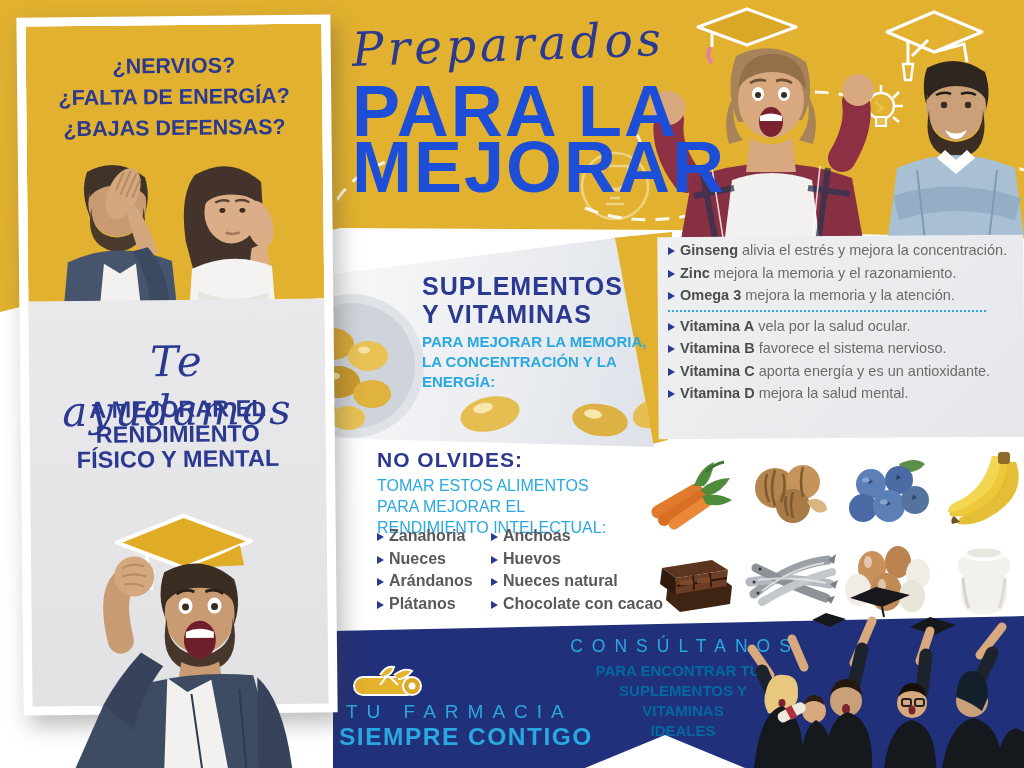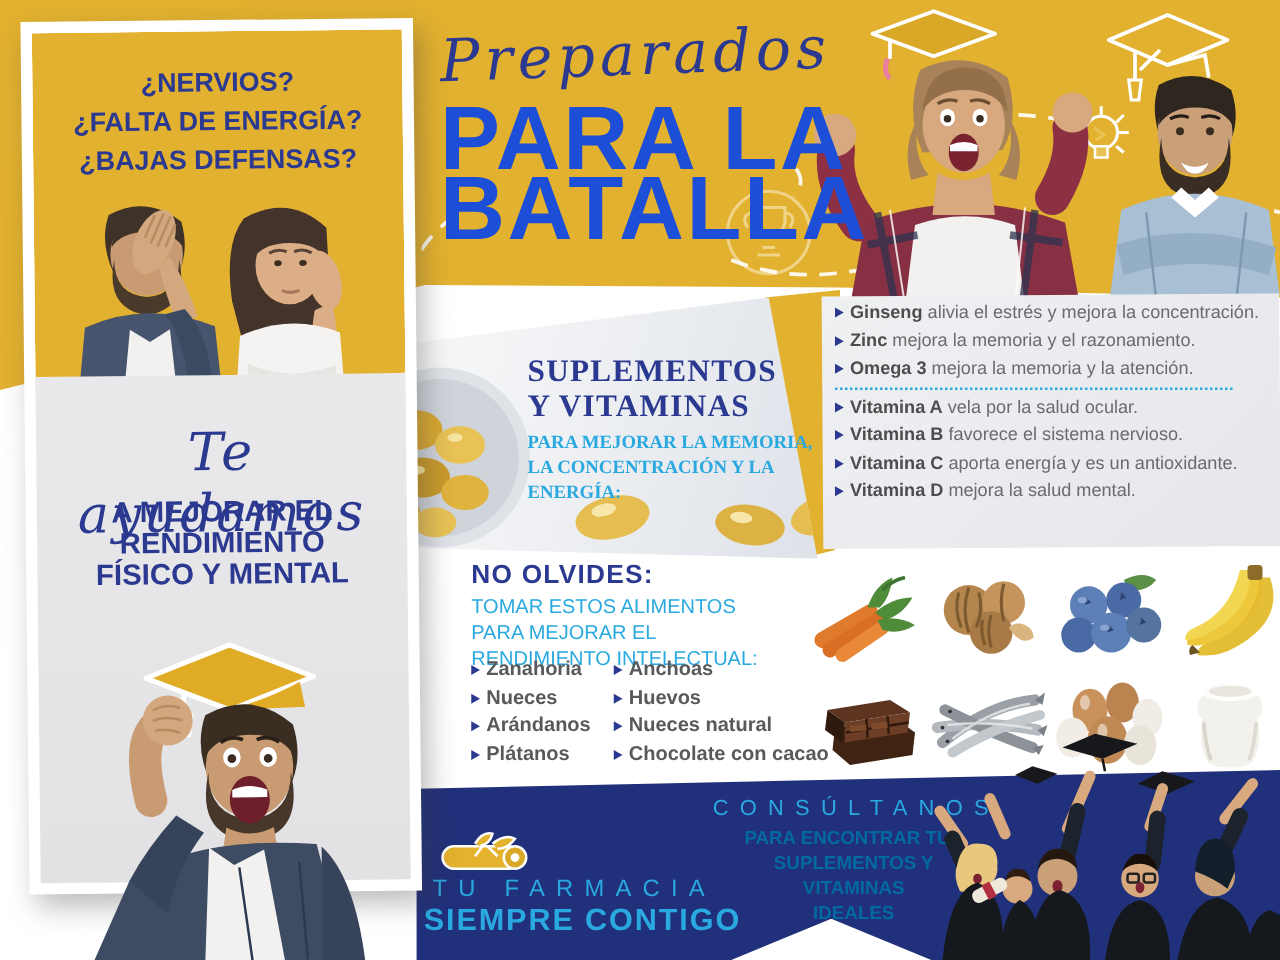--- a/index.html
+++ b/index.html
@@ -18,21 +18,21 @@
     clip-path:polygon(0 0,687px 0,687px 236px,0 240px);}
   .hero-titles{left:352px;top:22px;width:330px;}
   .script{font-family:"DejaVu Serif",serif;font-style:italic;color:#2b3990;}
   .hero-script{font-size:47px;letter-spacing:4px;transform:rotate(-2deg);transform-origin:left;}
   .hero-big{color:#1d4ed8;font-weight:bold;font-size:72px;letter-spacing:2px;line-height:56px;margin-top:6px;}
 
   
   .capsule-band{left:320px;top:232px;width:350px;height:220px;
     clip-path:polygon(0 44px,295px 6px,334px 215px,0 206px);
     background:linear-gradient(105deg,#f8f9fa 0%,#edeff2 45%,#dde1e8 100%);}
-  .supp-head{left:422px;top:284px;width:250px;font-family:Liberation Serif, serif;}
+  .supp-head{left:422px;top:272px;width:250px;}
   .h-blue{color:#2b3990;font-weight:bold;font-size:25px;letter-spacing:1px;line-height:28px;}
   .h-cyan{color:#29a9e0;font-weight:bold;font-size:15px;line-height:20px;margin-top:4px;}
 
   
   .list-panel{left:658px;top:236px;width:366px;height:202px;background:linear-gradient(135deg,#eff0f2,#e6e7ea);transform:rotate(-0.4deg);}
   .supp-list{left:668px;top:242px;width:352px;font-size:14.5px;color:#6b6b6e;}
   .supp-list .row{margin-bottom:6.5px;white-space:nowrap;}
   .supp-list b{color:#4d4d4f;}
   .tri{display:inline-block;width:0;height:0;border-left:7px solid #2b3990;
     border-top:4.5px solid transparent;border-bottom:4.5px solid transparent;margin-right:5px;}
@@ -192,21 +192,21 @@
           <path d="M60,122 l8,70"></path>
           <path d="M140,122 l-8,70"></path>
         </g>
     </svg>
   </div>
 
   <div class="abs hero-titles">
     <div class="script hero-script">Preparados</div>
     <div class="hero-big">
       <div>PARA LA</div>
-      <div>BATALLA</div>
+      <div>MEJORAR</div>
     </div>
   </div>
 
   <div class="abs yellow-wedge"></div>
 
   <div class="abs capsule-band">
     <svg class="svg-abs" style="left:-38px;top:54px;width:150px;height:160px" viewBox="0 0 150 160">
       <circle cx="70" cy="80" r="72" fill="#dfe3e8"></circle>
       <circle cx="70" cy="80" r="63" fill="#cfd4da"></circle>
       <g>

